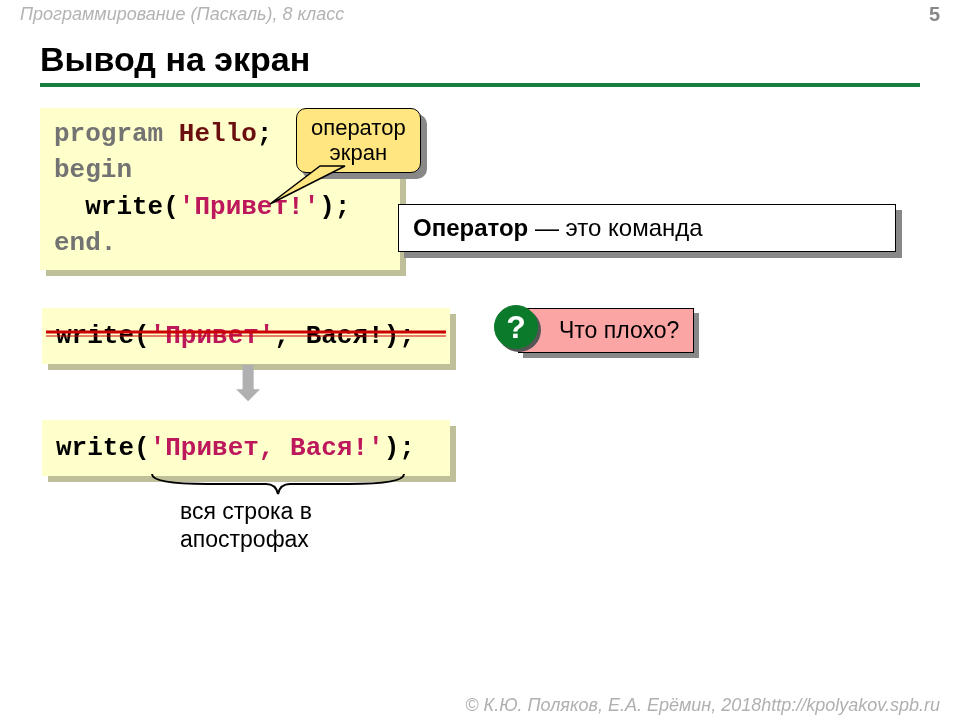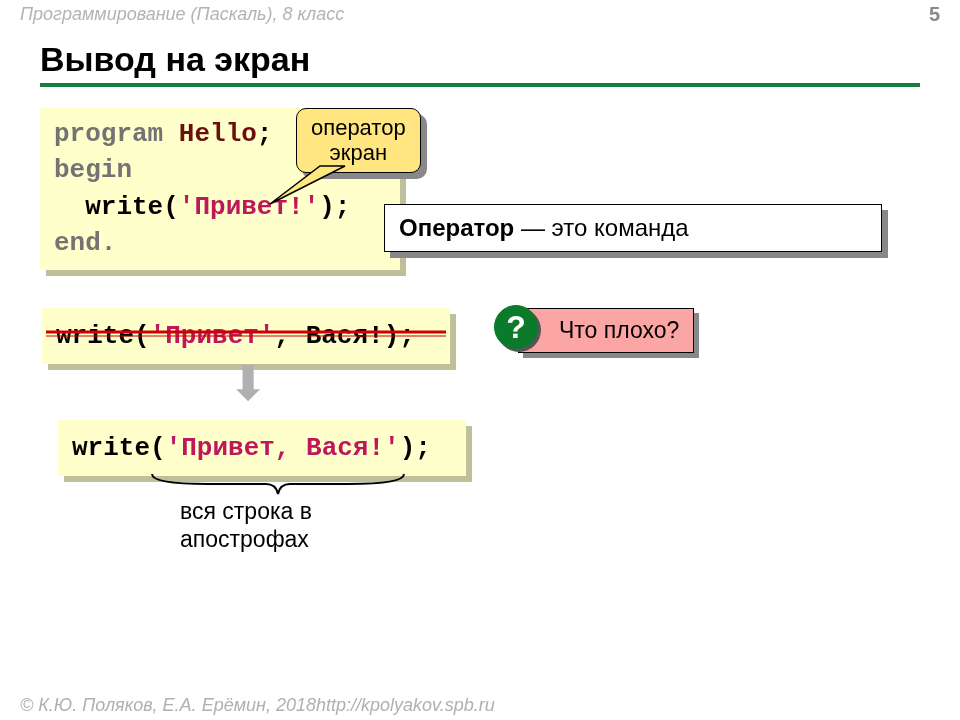--- a/index.html
+++ b/index.html
@@ -22,21 +22,21 @@
     padding: 0 20px;
     color: #b3b3b3;
     font-style: italic;
     font-size: 18px;
   }
   .page-num { font-weight: bold; font-style: normal; color:#888; font-size:20px; }
   .bottom-bar {
     position: absolute;
     bottom: 4px; left: 0; right: 0;
     display: flex;
-    justify-content: flex-start;
+    justify-content: flex-end;
     align-items: center;
     padding: 0 20px;
     color: #b0b0b0;
     font-style: italic;
     font-size: 18px;
   }
   .title {
     position: absolute;
     top: 40px;
     left: 40px;
@@ -134,40 +134,40 @@
 <span class="kw-blue">end.</span></div>
 
 <div class="callout" style="top:108px; left:296px;">
   <div>оператор</div>
   <div>экран</div>
 </div>
 <svg class="overlay" style="top:160px; left:260px;" width="100" height="50">
   <polygon points="60,6 85,6 10,44" fill="#ffe680" stroke="#000" stroke-width="1.5"></polygon>
 </svg>
 
-<div class="info-box" style="top:204px; left:384px; width:498px;">
+<div class="info-box" style="top:204px; left:398px; width:498px;">
   <span style="font-weight:bold">Оператор</span><span> — это команда</span><br>
 </div>
 
 <div class="code-box" style="top:308px; left:42px; width:408px; padding-top:10px; padding-bottom:10px;"><span>write(</span><span class="str-teal">'Привет'</span><span>, Вася!);</span></div>
 <svg class="overlay" style="top:308px; left:42px;" width="420" height="50">
   <line x1="4" y1="24" x2="404" y2="24" stroke="#cc0000" stroke-width="3"></line>
   <line x1="4" y1="28" x2="404" y2="28" stroke="#cc0000" stroke-width="1"></line>
 </svg>
 
 <div class="q-box" style="top:308px; left:518px;">
   <span>Что плохо?</span>
 </div>
 <div class="q-badge" style="top:305px; left:494px;">
   <span>?</span>
 </div>
 
 <div class="arrow-down" style="top:360px; left:228px;">⬇</div>
 
-<div class="code-box" style="top:420px; left:42px; width:408px; padding-top:10px; padding-bottom:10px;margin-left:16px;"><span>write(</span><span class="str-teal">'Привет, Вася!'</span><span>);</span></div>
+<div class="code-box" style="top:420px; left:42px; width:408px; padding-top:10px; padding-bottom:10px;"><span>write(</span><span class="str-teal">'Привет, Вася!'</span><span>);</span></div>
 
 <svg class="overlay" style="top:470px; left:148px;" width="260" height="30">
   <path d="M4 4 Q4 14 60 14 L118 14 Q128 14 130 24 Q132 14 142 14 L200 14 Q256 14 256 4" fill="none" stroke="#000" stroke-width="2"></path>
 </svg>
 
 <div class="caption" style="top:498px; left:180px; width:200px;">
   <div>вся строка в</div>
   <div>апострофах</div>
 </div>
 

